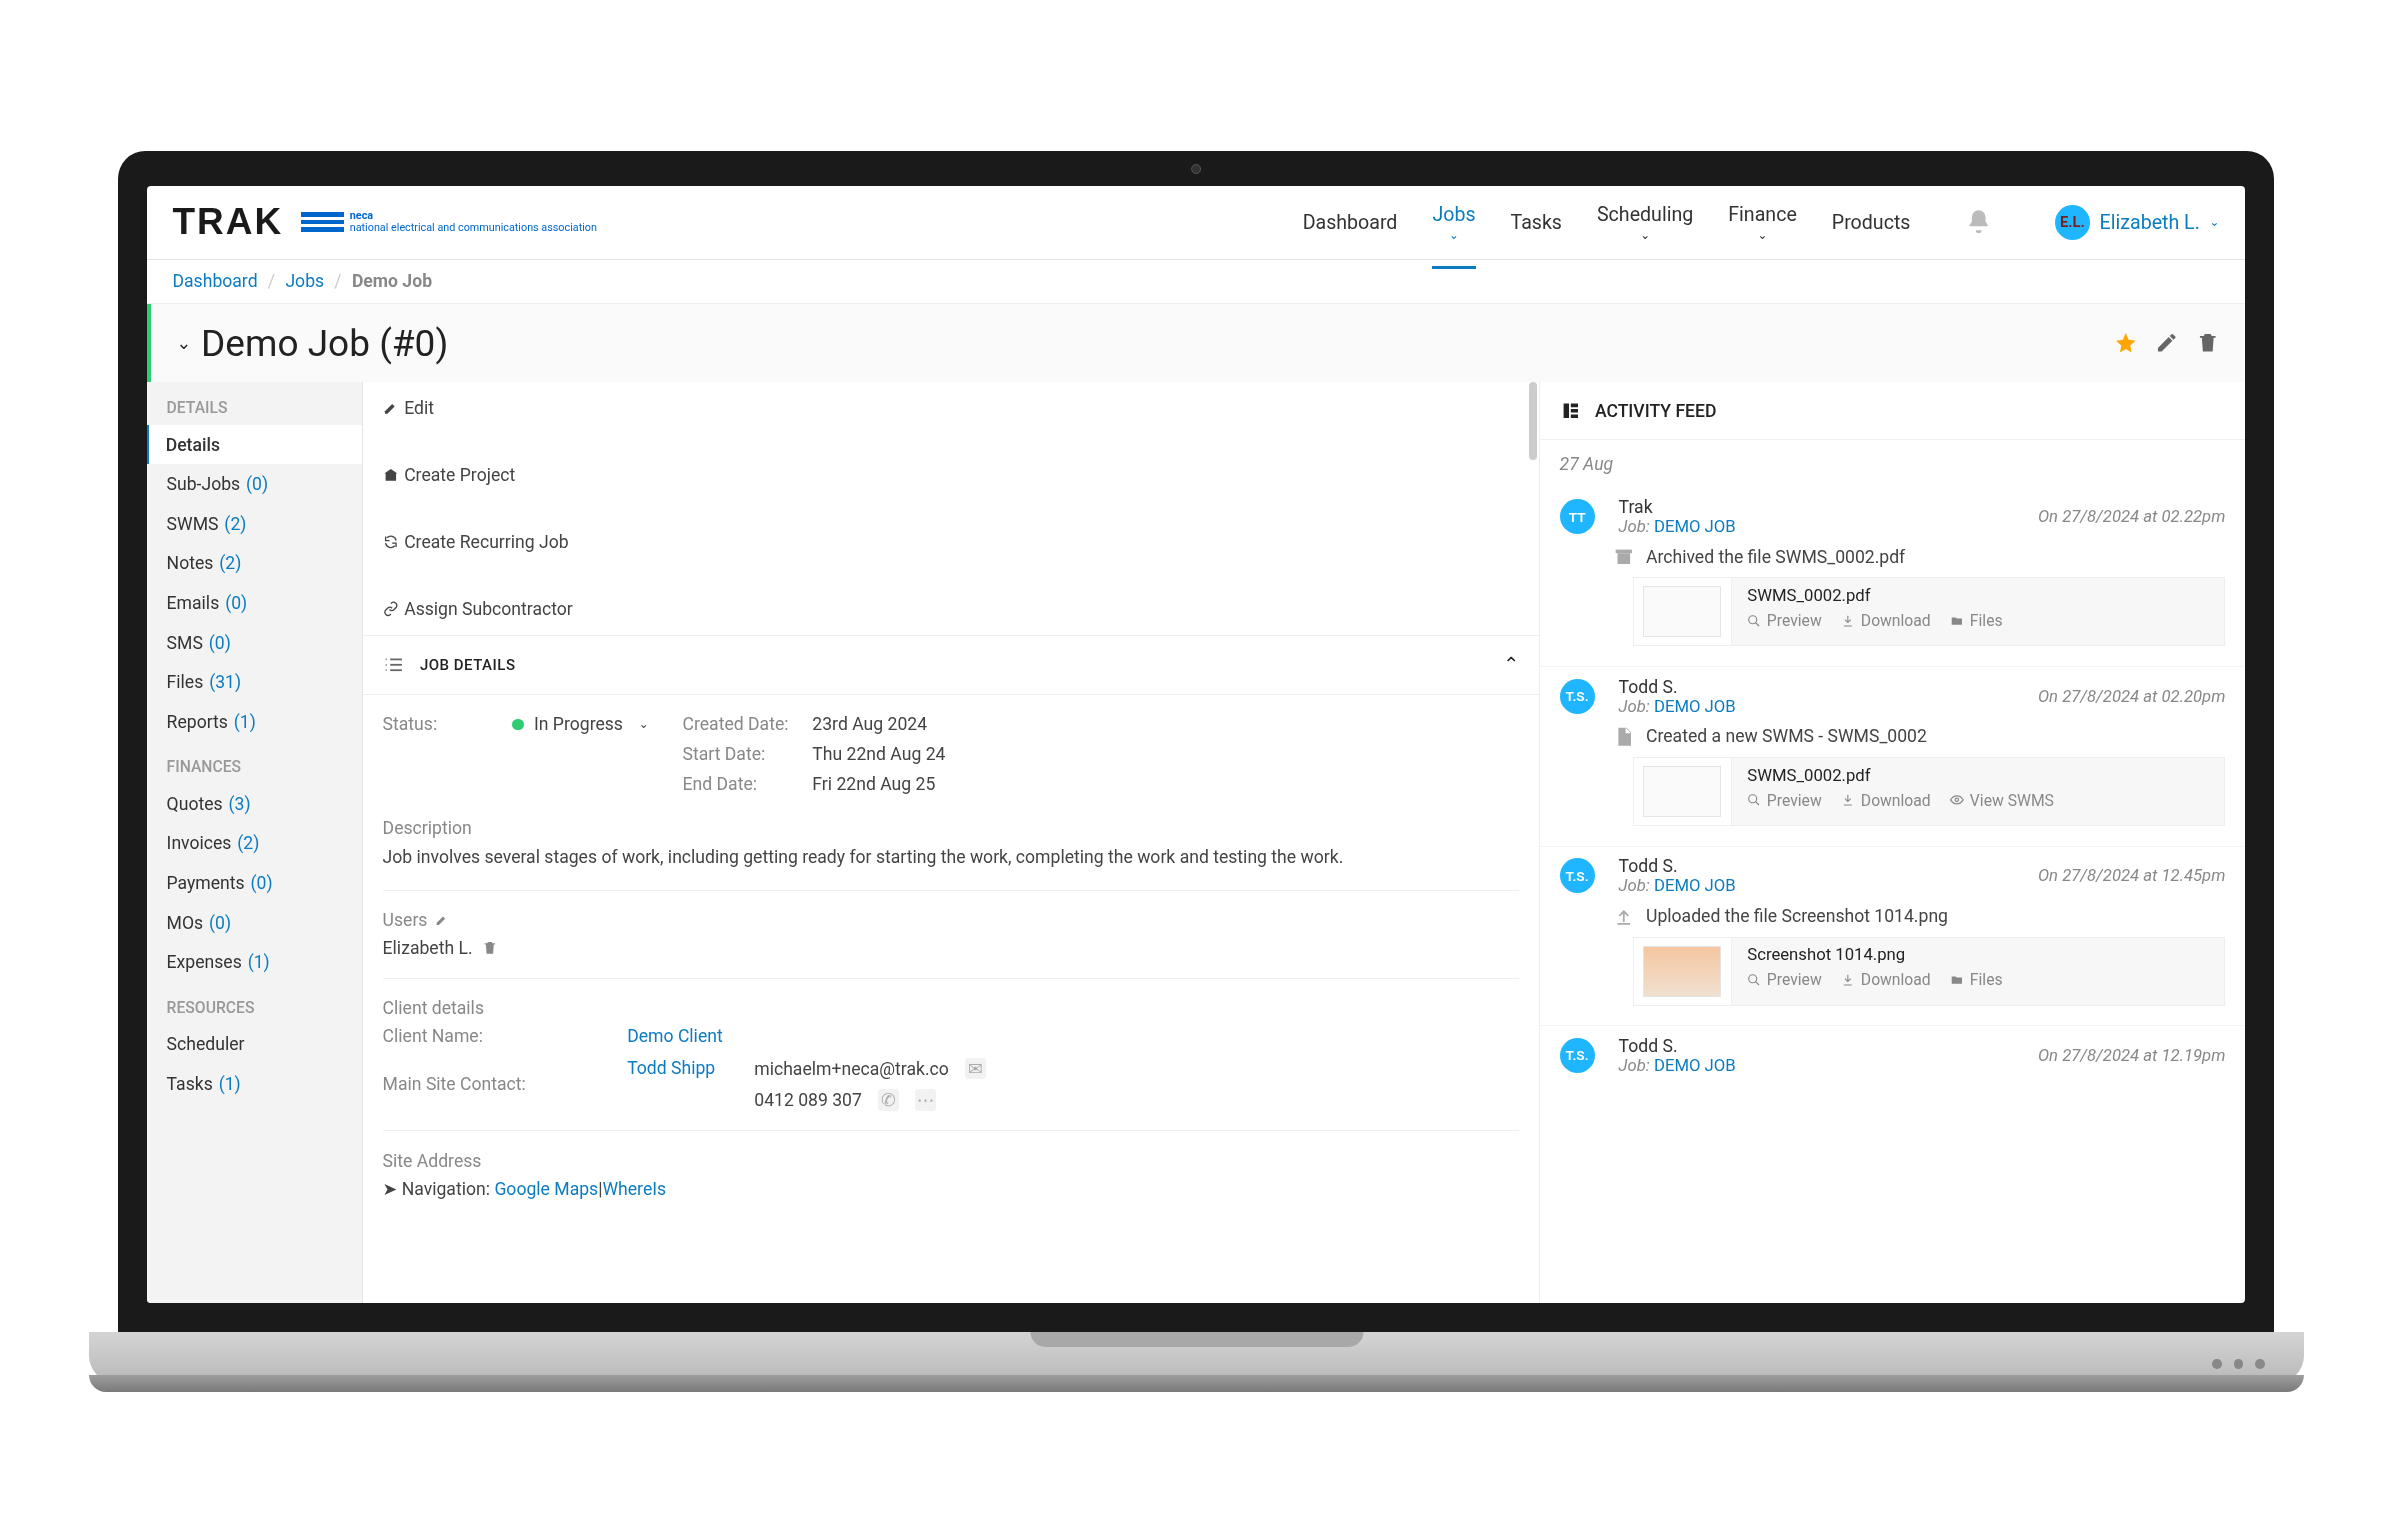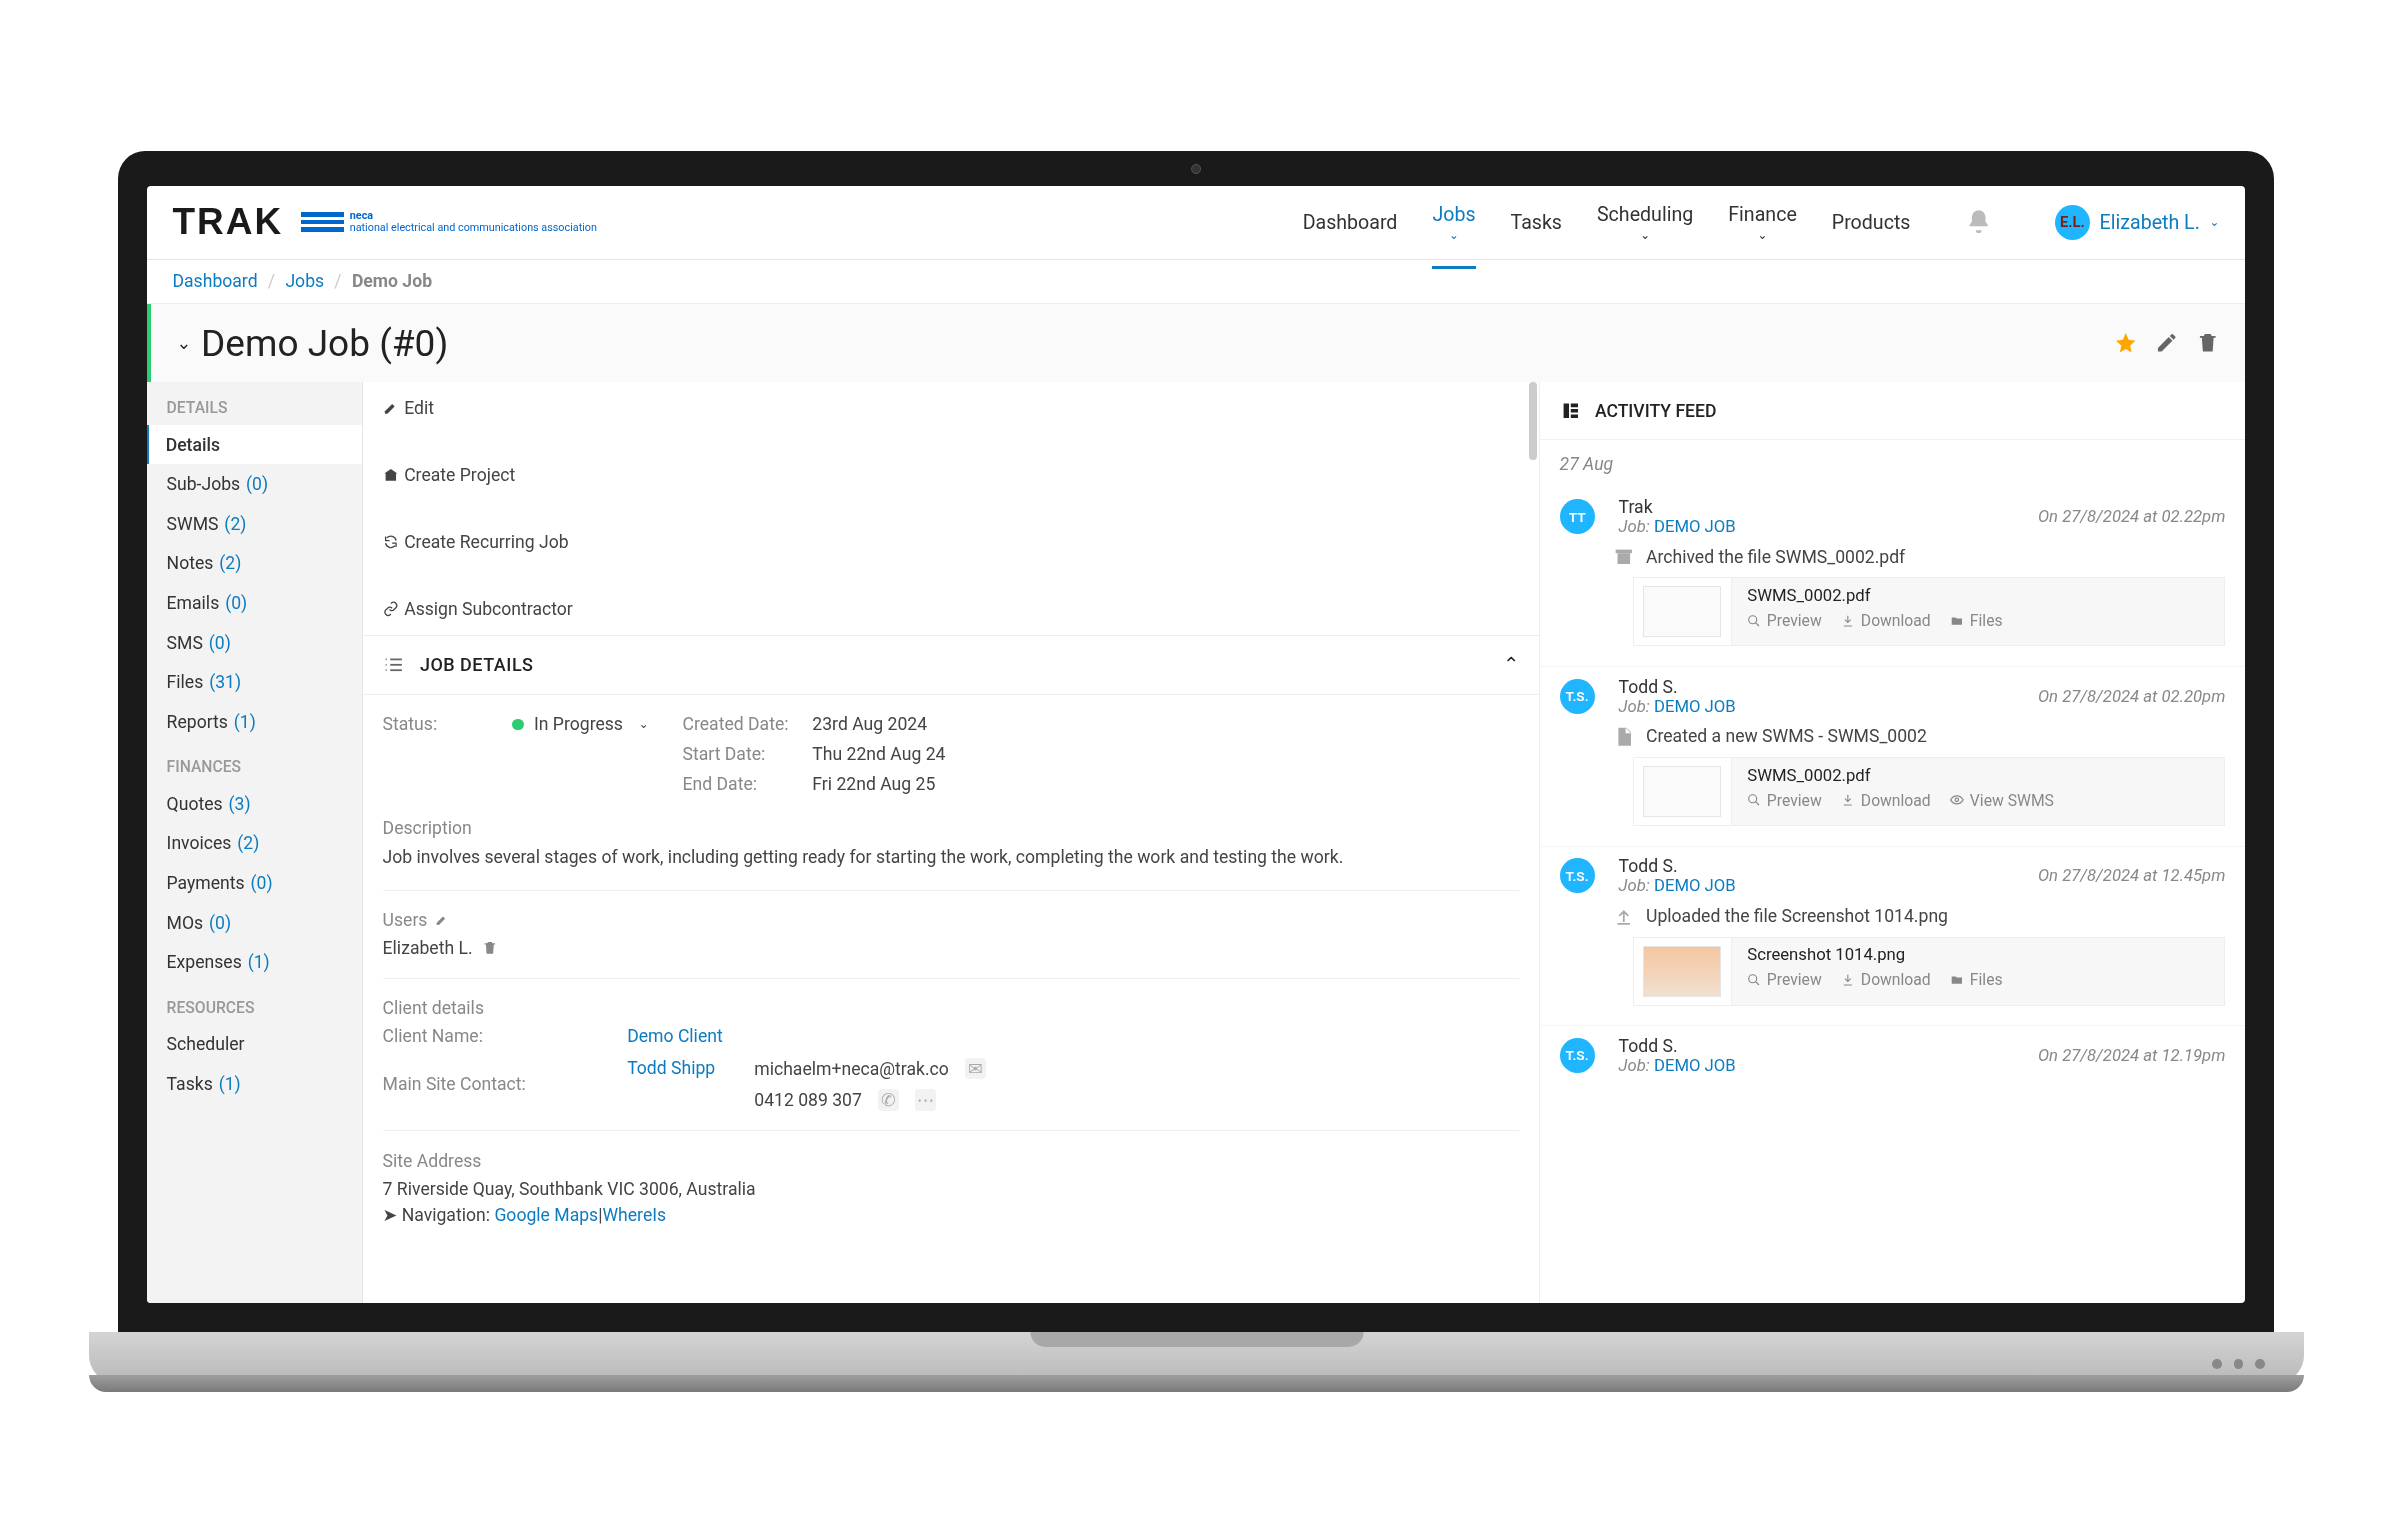--- a/index.html
+++ b/index.html
@@ -55,21 +55,21 @@
 
 .content-wrap { flex: 1; display: flex; overflow: hidden; }
 .content-main { flex: 1; overflow-y: auto; padding: 0; position: relative; }
 
 .toolbar { display: flex; gap: 23.5px; padding: 15.7px 19.6px; border-bottom: 1px solid #eee; font-size: 17.6px; flex-direction: column; }
 .toolbar-item { display: flex; align-items: center; gap: 5.9px; color: #444; cursor: pointer; }
 .toolbar-divider { width: 1px; background: #ddd; }
 
 .panel-header { display: flex; align-items: center; padding: 17.6px 19.6px; border-bottom: 1px solid #eee; gap: 15.7px; }
 .panel-header .icon { color: #666; }
-.panel-header h3 { font-size: 18px; font-weight: 500; letter-spacing: 0.5px; }
+.panel-header h3 { font-size: 15px; font-weight: 500; letter-spacing: 0.5px; }
 .panel-header .collapse-icon { margin-left: auto; cursor: pointer; }
 
 .panel-body { padding: 19.6px; font-size: 17.6px; color: #444; }
 .detail-row { display: flex; gap: 34px; margin-bottom: 23.5px; }
 .detail-col { display: flex; flex-direction: column; gap: 9.8px; }
 .field-pair { display: flex; gap: 11.8px; }
 .field-label { color: #888; min-width: 118px; }
 .status-pill { display: flex; align-items: center; gap: 9.8px; }
 .status-dot { width: 11.8px; height: 11.8px; border-radius: 50%; background: #2ecc71; }
 .section-label { color: #888; margin-bottom: 7.8px; display: flex; align-items: center; gap: 7.8px; }
@@ -360,21 +360,20 @@
                          <span class="contact-icon">✆</span>
                          <span class="contact-icon">⋯</span>
                        </div>
                      </div>
                    </div>
                 </div>
               </div>
               <hr class="hr">
 
               <div class="section-label">Site Address</div>
-              <div>7 Riverside Quay, Southbank VIC 3006, Australia</div>
               <div style="margin-top:5.9px;">
                 <span>➤ </span>
                 <span>Navigation:</span>
                 <span class="link">Google Maps</span><span>|</span><span class="link">WhereIs</span>
               </div>
             </div>
           </div>
 
           <div class="activity-panel">
             <div class="activity-header">

